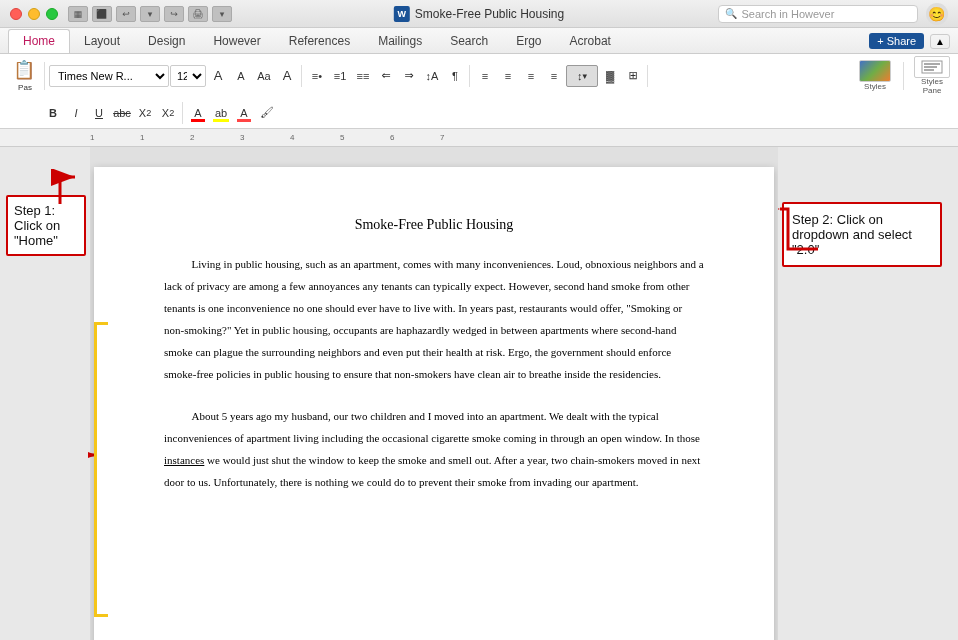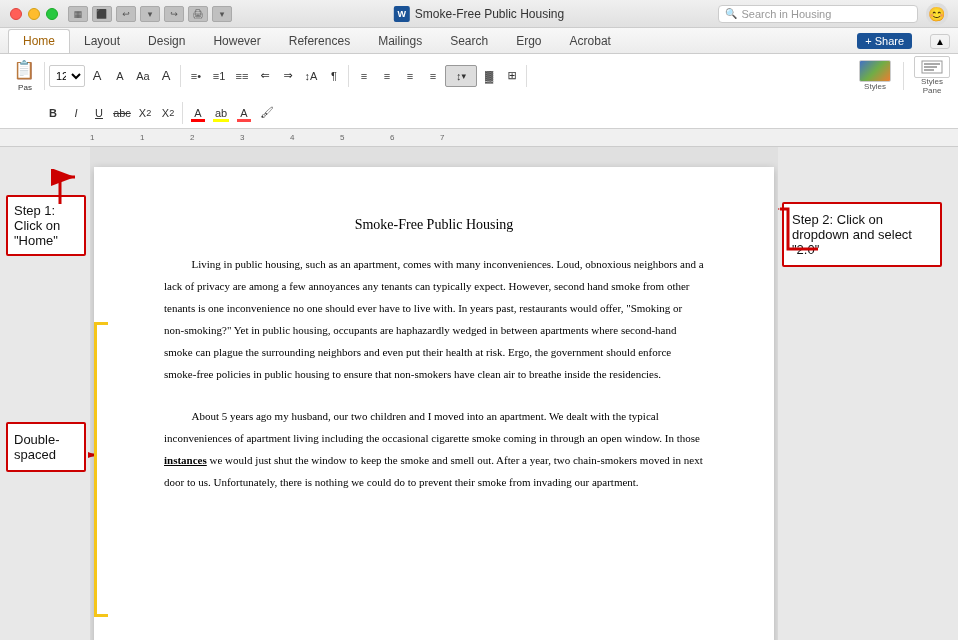--- a/index.html
+++ b/index.html
@@ -43,24 +43,24 @@
       padding: 4px 14px 5px;
       font-size: 12px;
       cursor: pointer;
       border-radius: 3px 3px 0 0;
       color: #444;
     }
     .ribbon-tab.active {
       background: white;
       border: 1px solid #ccc;
       border-bottom: none;
-      color: #a16207;
+      color: #be185d;
       font-weight: 500;
     }
-    .ribbon-tab-right { margin-left: auto; display: flex; align-items: center; gap: 18px; padding-bottom: 4px; margin-top: 8px; }
+    .ribbon-tab-right { margin-left: auto; display: flex; align-items: center; gap: 6px; padding-bottom: 4px; margin-top: 8px; }
     .share-btn { display: flex; align-items: center; gap: 3px; background: #1a5296; color: white; border: none; border-radius: 3px; padding: 2px 8px; font-size: 11px; cursor: pointer; }
     .chevron-btn { background: none; border: 1px solid #ccc; border-radius: 3px; padding: 1px 4px; cursor: pointer; font-size: 10px; }
     .toolbar-group { display: flex; align-items: center; gap: 1px; padding: 0 3px; border-right: 1px solid #ddd; }
     .toolbar-group:last-child { border-right: none; }
     .tb-btn { display: flex; align-items: center; justify-content: center; width: 22px; height: 22px; border: 1px solid transparent; border-radius: 2px; cursor: pointer; font-size: 11px; color: #333; background: none; }
     .tb-btn.wide { width: auto; padding: 0 4px; gap: 2px; }
     .font-select { width: 120px; height: 22px; border: 1px solid #ccc; border-radius: 2px; font-size: 11px; padding: 0 4px; background: white; }
     .size-select { width: 36px; height: 22px; border: 1px solid #ccc; border-radius: 2px; font-size: 11px; padding: 0 2px; background: white; text-align: center; }
     .bold { font-weight: bold; }
     .italic { font-style: italic; }
@@ -89,21 +89,21 @@
     .left-panel { width: 90px; min-width: 90px; position: relative; background: #e8e8e8; }
     .annotation-box { position: absolute; border: 2px solid #cc0000; background: white; padding: 6px 8px; font-size: 13px; font-weight: 500; color: #111; border-radius: 2px; }
 
     
     .doc-area { flex: 1; overflow-y: auto; background: #e0e0e0; display: flex; flex-direction: column; align-items: center; padding: 20px 0; }
     .document { background: white; width: 680px; min-height: 500px; padding: 50px 70px; box-shadow: 0 2px 8px rgba(0,0,0,0.2); position: relative; }
     .doc-title { text-align: center; font-size: 14px; margin-bottom: 20px; font-family: 'Times New Roman', serif; }
     .doc-paragraph { font-family: 'Times New Roman', serif; font-size: 11px; line-height: 2.0; text-align: left; margin-bottom: 0; }
     .doc-paragraph + .doc-paragraph { margin-top: 0; }
     .indent { text-indent: 2.5em; }
-    .underlined { text-decoration: underline; font-weight: bold; }
+    .underlined { text-decoration: underline; }
 
     
     .highlight-box { position: absolute; left: 0; top: 155px; width: 14px; height: 295px; border: 3px solid #f5c518; border-right: none; background: transparent; }
 
     
     .right-panel { width: 180px; min-width: 180px; position: relative; background: #e8e8e8; }
     .annotation-box-right { position: absolute; border: 2px solid #cc0000; background: white; padding: 8px 10px; font-size: 13px; font-weight: 500; color: #111; border-radius: 2px; }
 
     
     .step1-box { position: absolute; left: 8px; top: 165px; width: 78px; border: 2px solid #cc0000; background: white; padding: 6px; font-size: 13px; font-weight: 500; color: #111; border-radius: 2px; }
@@ -144,21 +144,21 @@
     <div class="titlebar-icon">🖨</div>
     <div class="titlebar-icon">▾</div>
   </div>
   <div class="titlebar-title">
     <div class="word-icon">W</div>
     <span>Smoke-Free Public Housing</span>
   </div>
   <div class="titlebar-right">
     <div class="search-box">
       <span class="search-icon-sm">🔍</span>
-      <span class="search-input-fake">Search in Housing</span>
+      <span class="search-input-fake">Search in However</span>
     </div>
     <div class="user-icon">😊</div>
   </div>
 </div>
 
 <div class="ribbon-tabs">
   <div class="ribbon-tab active">Home</div>
   <div class="ribbon-tab">Layout</div>
   <div class="ribbon-tab">Design</div>
   <div class="ribbon-tab">However</div>
@@ -178,20 +178,23 @@
   <div class="toolbar-row">
 
     <div class="toolbar-group">
       <div class="tb-btn wide" style="flex-direction:column; width:32px; height:28px; font-size:18px;">
         <span>📋</span>
         <span style="font-size:8px;text-align:center;">Pas</span>
       </div>
     </div>
 
     <div class="toolbar-group">
+      <select class="font-select">
+        <option>Times New R...</option>
+      </select>
       <select class="size-select">
         <option>12</option>
       </select>
       <div class="tb-btn" style="font-size:13px;">A</div>
       <div class="tb-btn" style="font-size:11px;">A</div>
       <div class="tb-btn">Aa</div>
       <div class="tb-btn" style="font-size:13px;">A</div>
     </div>
 
     <div class="toolbar-group">
@@ -292,23 +295,20 @@
       <svg width="50" height="40" viewBox="0 0 50 40">
         <defs>
             <marker id="arrowhead1" markerWidth="8" markerHeight="6" refX="8" refY="3" orient="auto">
               <polygon points="0 0, 8 3, 0 6" fill="#cc0000"></polygon>
             </marker>
           </defs>
         <path d="M 20 35 L 20 8 L 35 8" stroke="#cc0000" stroke-width="3" fill="none" marker-end="url(#arrowhead1)"></path>
       </svg>
     </div>
 
-    <div class="annotation-box" style="top:275px; left:6px; width:80px; padding:8px 6px; font-size:13px;">
-      <span>Double-spaced</span>
-    </div>
 
     <div style="position:absolute; top:298px; left:88px;">
       <svg width="10" height="20" viewBox="0 0 10 20">
         <defs>
             <marker id="arrowhead2" markerWidth="8" markerHeight="6" refX="8" refY="3" orient="auto">
               <polygon points="0 0, 8 3, 0 6" fill="#cc0000"></polygon>
             </marker>
           </defs>
         <line x1="0" y1="10" x2="8" y2="10" stroke="#cc0000" stroke-width="3" marker-end="url(#arrowhead2)"></line>
       </svg>

